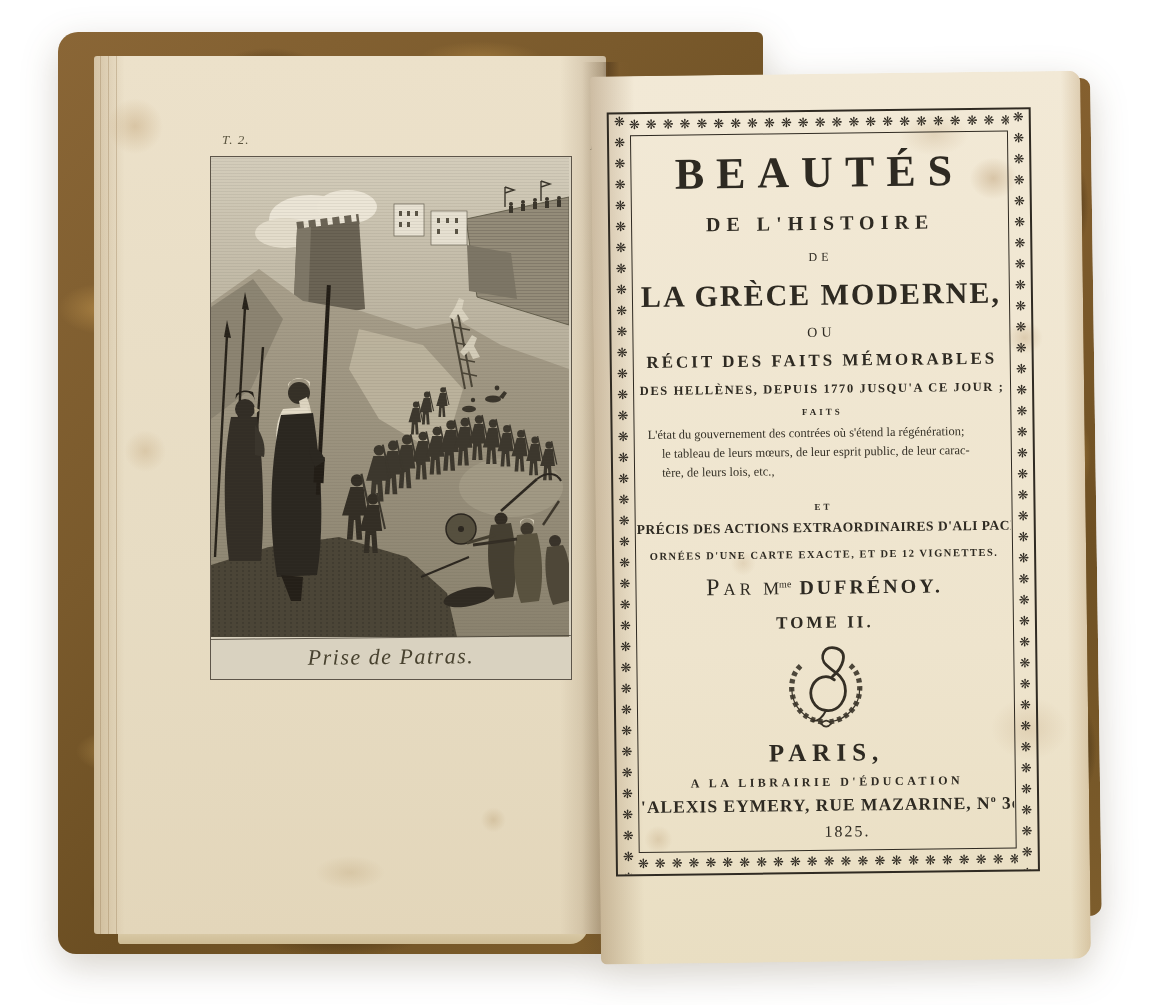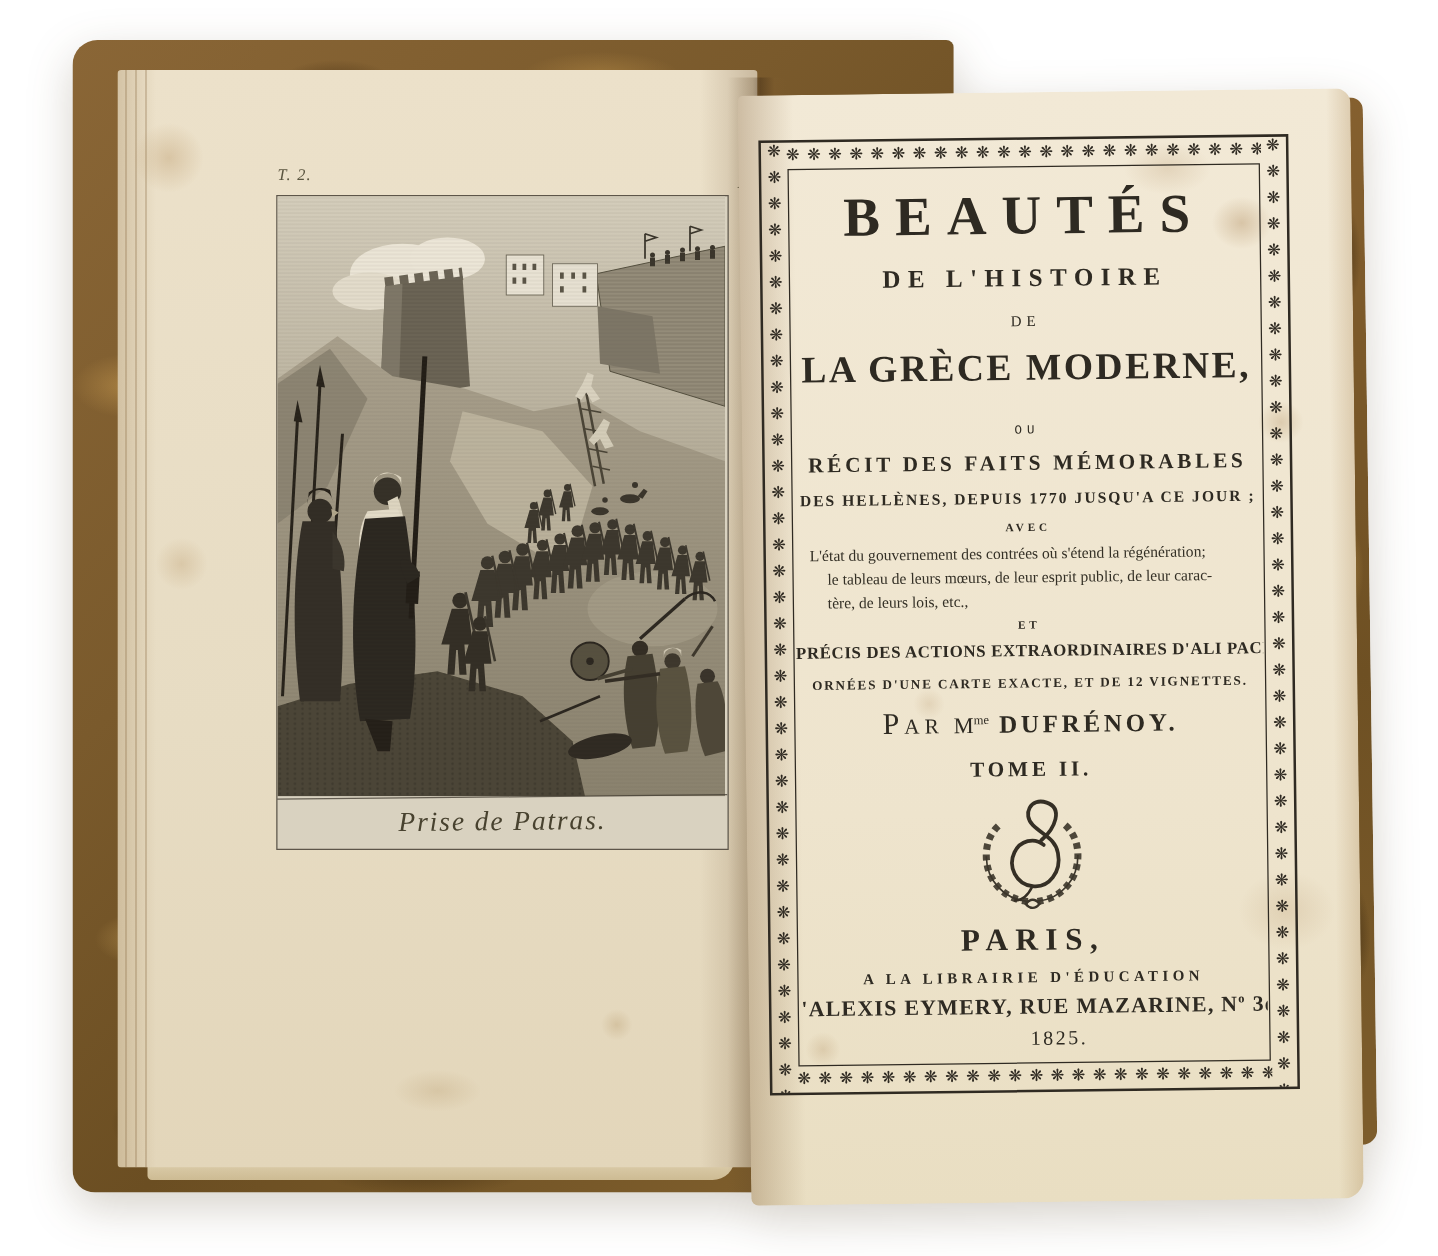--- a/index.html
+++ b/index.html
@@ -57,21 +57,21 @@
       linear-gradient(90deg,rgba(120,85,45,.30),transparent 9%),
       linear-gradient(270deg,rgba(160,120,65,.25),transparent 4%),
       linear-gradient(180deg,#f2e9d6,#eee4cd 65%,#e9dec2);}
   .gutter{position:absolute;left:524px;top:36px;width:48px;height:892px;
     background:linear-gradient(90deg,transparent,rgba(95,70,38,.25) 42%,rgba(60,40,20,.38) 55%,rgba(130,95,50,.14) 78%,transparent);}
 
   
   .plate-label{position:absolute;font-style:italic;font-size:13px;color:#5a543f;letter-spacing:1px;}
   .lbl-t{left:128px;top:76px;}
   .lbl-fr{left:496px;top:82px;}
-  .plate{position:absolute;left:127px;top:100px;width:360px;height:522px;
+  .plate{position:absolute;left:116px;top:100px;width:360px;height:522px;
     border:1px solid rgba(70,64,52,.85);background:#d9d2c0;}
   .plate svg{display:block;}
   .caption{height:40px;line-height:38px;text-align:center;border-top:1px solid rgba(70,64,52,.8);
     font-style:italic;font-size:22px;letter-spacing:1.5px;color:#48422f;transform:rotate(-.6deg);}
 
   
   .tf{position:absolute;left:16px;top:36px;width:424px;height:764px;border:2.5px solid #2f2a22;
       box-sizing:border-box;background:transparent;}
   .band{position:absolute;color:#2f2a22;font-family:"DejaVu Sans",sans-serif;font-size:13px;overflow:hidden;}
   .band-top{left:20px;right:20px;top:0;height:21px;line-height:21px;text-align:center;letter-spacing:6px;white-space:nowrap;}
@@ -81,27 +81,27 @@
   .band-right{right:0;top:0;bottom:0;width:21px;writing-mode:vertical-rl;text-orientation:upright;
      line-height:21px;letter-spacing:6px;text-align:center;white-space:nowrap;}
   .tf-inner{position:absolute;inset:21px;border:1.6px solid #2f2a22;}
   .tf-content{position:absolute;inset:23px;display:flex;flex-direction:column;align-items:center;
      text-align:center;overflow:hidden;padding:16px 12px 8px;color:#2e2a22;}
 
   .t-beautes{font-size:44px;font-weight:bold;letter-spacing:12px;line-height:1;}
   .t-histoire{font-size:20px;font-weight:bold;letter-spacing:6px;margin-top:17px;}
   .t-de{font-size:12px;letter-spacing:4px;margin-top:15px;}
   .t-grece{font-size:30px;font-weight:bold;letter-spacing:2px;margin-top:13px;white-space:nowrap;}
-  .t-ou{font-size:10px;letter-spacing:4px;margin-top:28px;font-family:Liberation Mono, monospace;}
+  .t-ou{font-size:14px;letter-spacing:4px;margin-top:13px;}
   .t-recit{font-size:17px;font-weight:bold;letter-spacing:3px;margin-top:10px;white-space:nowrap;}
   .t-hellenes{font-size:12.5px;font-weight:bold;letter-spacing:1.6px;margin-top:11px;white-space:nowrap;}
   .t-avec{font-size:9px;font-weight:bold;letter-spacing:3px;margin-top:10px;}
   .t-desc{margin-top:7px;font-size:12.5px;line-height:1.5;text-align:left;width:100%;color:#343026;}
   .t-desc .d2,.t-desc .d3{margin-left:14px;}
-  .t-et{font-size:9px;font-weight:bold;letter-spacing:3px;margin-top:5px;}
+  .t-et{font-size:9px;font-weight:bold;letter-spacing:3px;margin-top:22px;}
   .t-precis{font-size:13.5px;font-weight:bold;letter-spacing:.5px;margin-top:8px;white-space:nowrap;}
   .t-ornees{font-size:10.5px;font-weight:bold;letter-spacing:1.5px;margin-top:13px;}
   .t-par{margin-top:13px;white-space:nowrap;}
   .t-par .par{font-variant:small-caps;font-size:24px;letter-spacing:4px;}
   .t-par .mm{font-size:18px;margin-left:8px;}
   .t-par sup{font-size:10px;}
   .t-par .nom{font-size:20px;font-weight:bold;letter-spacing:3px;margin-left:8px;}
   .t-tome{font-size:17px;font-weight:bold;letter-spacing:3px;margin-top:13px;}
   .monogram{margin-top:7px;}
   .t-paris{font-size:25px;font-weight:bold;letter-spacing:6px;margin-top:8px;}
@@ -305,21 +305,21 @@
         <div class="tf-inner"></div>
 
         <div class="tf-content">
           <div class="t-beautes">BEAUTÉS</div>
           <div class="t-histoire">DE L'HISTOIRE</div>
           <div class="t-de">DE</div>
           <div class="t-grece">LA GRÈCE MODERNE,</div>
           <div class="t-ou">OU</div>
           <div class="t-recit">RÉCIT DES FAITS MÉMORABLES</div>
           <div class="t-hellenes">DES HELLÈNES, DEPUIS 1770 JUSQU'A CE JOUR ;</div>
-          <div class="t-avec">AVEC</div>
+          <div class="t-avec">FAITS</div>
           <div class="t-desc">
             <div class="d1">L'état du gouvernement des contrées où s'étend la régénération;</div>
             <div class="d2">le tableau de leurs mœurs, de leur esprit public, de leur carac-</div>
             <div class="d3">tère, de leurs lois, etc.,</div>
           </div>
           <div class="t-et">ET</div>
           <div class="t-precis">UN PRÉCIS DES ACTIONS EXTRAORDINAIRES D'ALI PACHA,</div>
           <div class="t-ornees">ORNÉES D'UNE CARTE EXACTE, ET DE 12 VIGNETTES.</div>
           <div class="t-par">
             <span class="par">Par</span><span class="mm"><span>M</span><sup>me</sup></span><span class="nom">DUFRÉNOY.</span>

